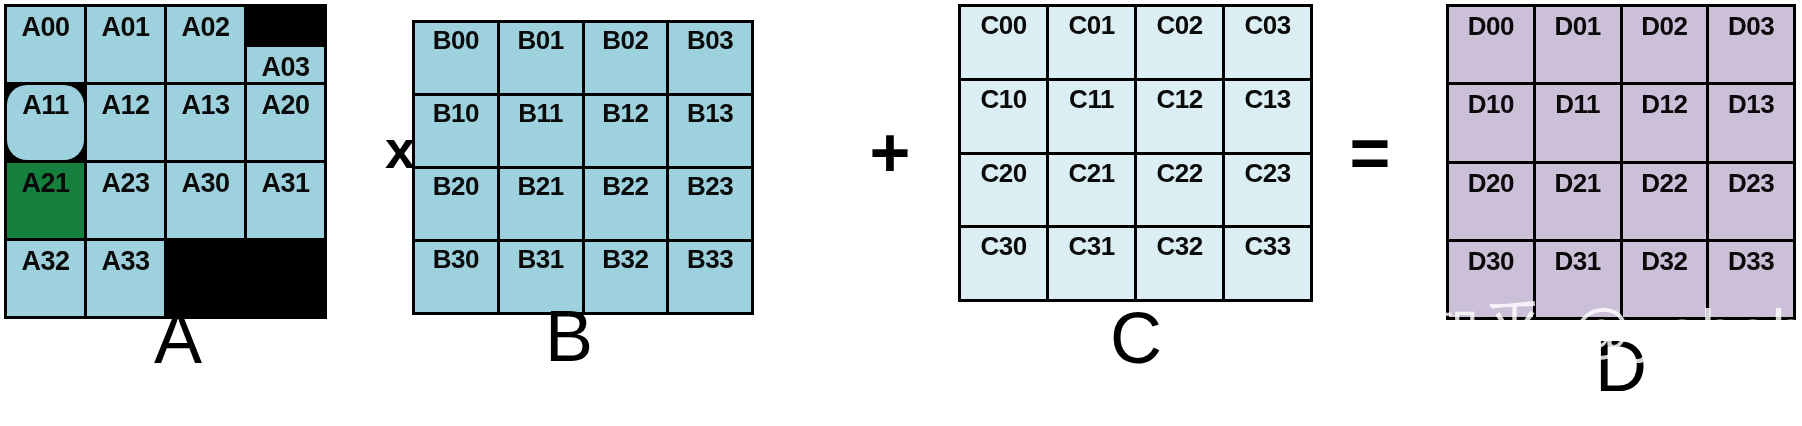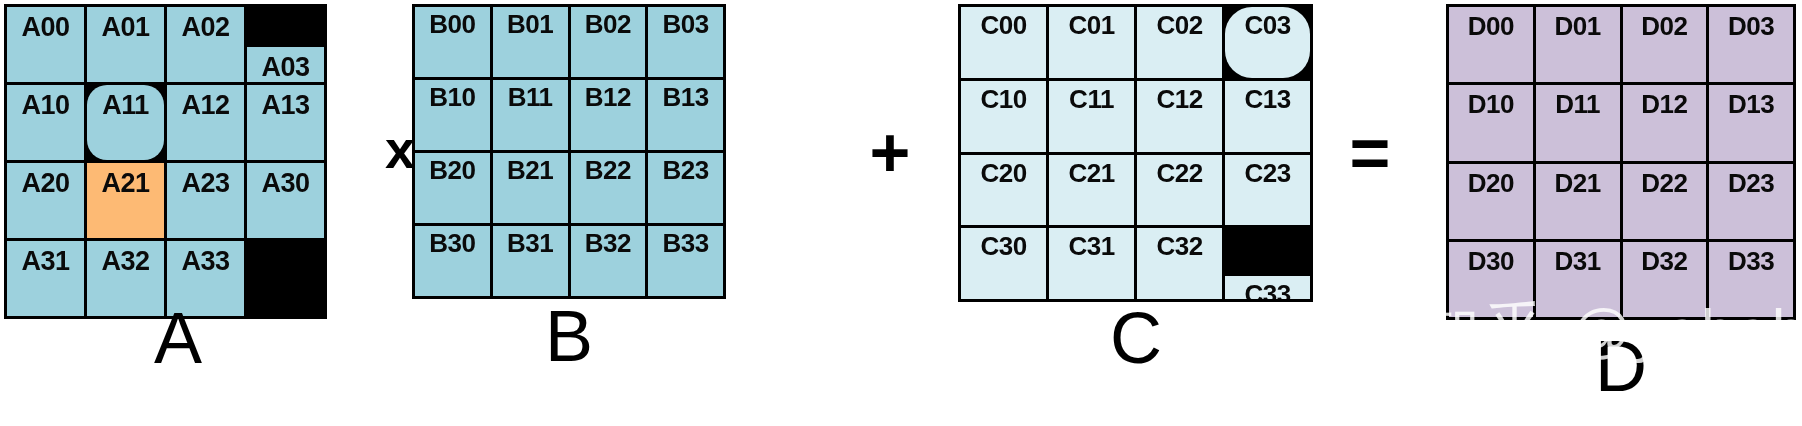--- a/index.html
+++ b/index.html
@@ -44,21 +44,21 @@
     font-size: 27px;
     font-weight: bold;
     color: #0a0a0a;
     letter-spacing: -0.5px;
     line-height: 1.05;
     white-space: nowrap;
   }
 
   
   #matrix-a { left: 4px;    top: 4px;  width: 323px; height: 315px; }
-  #matrix-b { left: 412px;  top: 4px;  width: 314px; height: 295px; }
+  #matrix-b { left: 412px;  top: 20px;  width: 342px; height: 295px; }
   #matrix-c { left: 958px;  top: 4px;  width: 355px; height: 298px; }
   #matrix-d { left: 1446px; top: 4px;  width: 350px; height: 316px; }
 
   #matrix-b .cell-label { font-size: 26px; top: 4px; }
   #matrix-c .cell-label { font-size: 26px; top: 5px; }
   #matrix-d .cell-label { font-size: 26px; top: 6px; }
 
   
   .operator {
     position: absolute;
@@ -114,36 +114,33 @@
       </div>
       <div class="cell" style="background: rgb(157, 209, 221);">
         <span class="cell-label">A01</span>
       </div>
       <div class="cell" style="background: rgb(157, 209, 221);">
         <span class="cell-label">A02</span>
       </div>
       <div class="cell" style="background: rgb(157, 209, 221); margin-top: 40px;">
         <span class="cell-label">A03</span>
       </div>
-      <div class="cell" style="background: rgb(157, 209, 221);">
-        <span class="cell-label">A10</span>
-      </div>
       <div class="cell" style="background: rgb(157, 209, 221); border-radius: 20px;">
         <span class="cell-label">A11</span>
       </div>
       <div class="cell" style="background: rgb(157, 209, 221);">
         <span class="cell-label">A12</span>
       </div>
       <div class="cell" style="background: rgb(157, 209, 221);">
         <span class="cell-label">A13</span>
       </div>
       <div class="cell" style="background: rgb(157, 209, 221);">
         <span class="cell-label">A20</span>
       </div>
-      <div class="cell" style="background: #fdba74; padding-left: 23px;">
+      <div class="cell" style="background: #15803d; padding-left: 23px;">
         <span class="cell-label">A21</span>
       </div>
       <div class="cell" style="background: rgb(157, 209, 221);">
         <span class="cell-label">A23</span>
       </div>
       <div class="cell" style="background: rgb(157, 209, 221);">
         <span class="cell-label">A30</span>
       </div>
       <div class="cell" style="background: rgb(157, 209, 221);">
         <span class="cell-label">A31</span>
@@ -214,21 +211,21 @@
   <div class="matrix" id="matrix-c" style="grid-template-columns: repeat(4, 1fr); grid-template-rows: repeat(4, 1fr);">
       <div class="cell" style="background: rgb(218, 238, 243);">
         <span class="cell-label">C00</span>
       </div>
       <div class="cell" style="background: rgb(218, 238, 243);">
         <span class="cell-label">C01</span>
       </div>
       <div class="cell" style="background: rgb(218, 238, 243);">
         <span class="cell-label">C02</span>
       </div>
-      <div class="cell" style="background: rgb(218, 238, 243); border-radius: 27px;">
+      <div class="cell" style="background: rgb(218, 238, 243);">
         <span class="cell-label">C03</span>
       </div>
       <div class="cell" style="background: rgb(218, 238, 243);">
         <span class="cell-label">C10</span>
       </div>
       <div class="cell" style="background: rgb(218, 238, 243);">
         <span class="cell-label">C11</span>
       </div>
       <div class="cell" style="background: rgb(218, 238, 243);">
         <span class="cell-label">C12</span>
@@ -250,21 +247,21 @@
       </div>
       <div class="cell" style="background: rgb(218, 238, 243);">
         <span class="cell-label">C30</span>
       </div>
       <div class="cell" style="background: rgb(218, 238, 243);">
         <span class="cell-label">C31</span>
       </div>
       <div class="cell" style="background: rgb(218, 238, 243);">
         <span class="cell-label">C32</span>
       </div>
-      <div class="cell" style="background: rgb(218, 238, 243); margin-top: 48px;">
+      <div class="cell" style="background: rgb(218, 238, 243);">
         <span class="cell-label">C33</span>
       </div>
     </div>
 
   <div class="operator" id="op-equals">=</div>
 
   <div class="matrix" id="matrix-d" style="grid-template-columns: repeat(4, 1fr); grid-template-rows: repeat(4, 1fr);">
       <div class="cell" style="background: rgb(204, 192, 217);">
         <span class="cell-label">D00</span>
       </div>

